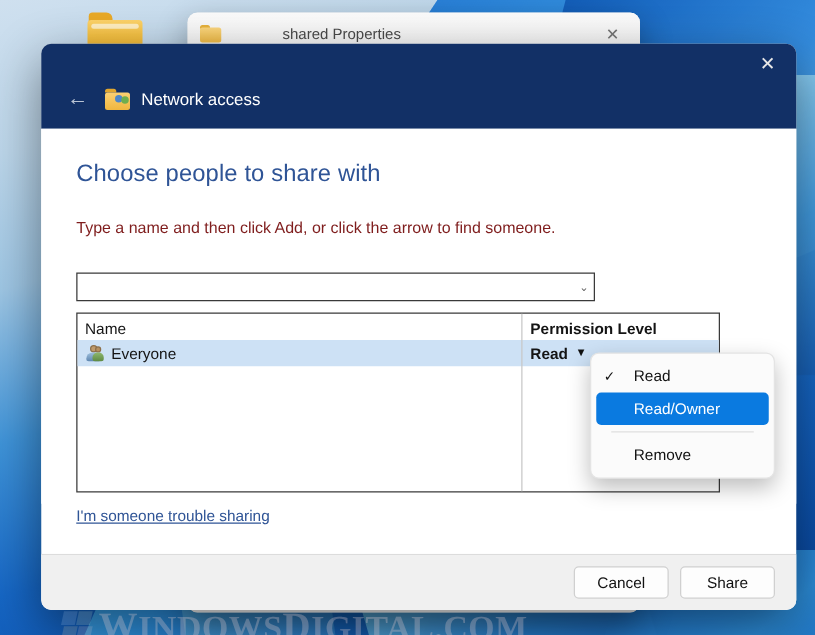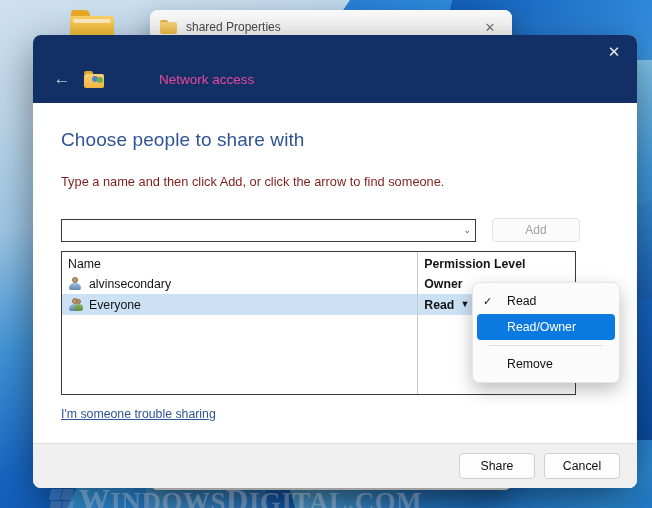--- a/index.html
+++ b/index.html
@@ -82,21 +82,21 @@
   
   #props-window {
     position: absolute; left: 150px; top: 10px; width: 362px; height: 480px;
     background: #f3f3f3;
     border-radius: 8px 8px 8px 8px;
     box-shadow: 0 10px 26px rgba(0,0,0,.32);
     overflow: hidden;
   }
   #props-titlebar {
     height: 34px; background: linear-gradient(180deg,#fbfbfb 0%, #f3f3f3 100%);
-    display: flex; align-items: center; padding: 0 0 0 10px; position: relative;
+    display: flex; align-items: center; padding: 0 0 0 10px; position: relative; gap: 40px;
   }
   #props-folder-icon { width: 17px; height: 14px; position: relative; margin-right: 9px; }
   #props-folder-icon .t { position: absolute; left: 0; top: 0; width: 8px; height: 3px; background: #e7b23c; border-radius: 2px 2px 0 0; }
   #props-folder-icon .b { position: absolute; left: 0; top: 2px; width: 17px; height: 12px; background: linear-gradient(180deg,#fcd77f,#f0bb46); border-radius: 2px; }
   #props-title { font-size: 12px; color: #4a4a4a; }
   #props-close {
     position: absolute; right: 0; top: 0; width: 44px; height: 34px;
     display: flex; align-items: center; justify-content: center;
     color: #767676; font-size: 13px;
   }
@@ -126,21 +126,21 @@
   #back-arrow {
     width: 24px; height: 24px; color: #b9c3d4; font-size: 17px;
     display: flex; align-items: center; justify-content: center;
     margin-right: 10px;
   }
   #dlg-app-icon { position: relative; width: 20px; height: 17px; margin-right: 9px; }
   #dlg-app-icon .t { position: absolute; left: 0; top: 0; width: 9px; height: 3px; background: #e2a72f; border-radius: 2px 2px 0 0; }
   #dlg-app-icon .b { position: absolute; left: 0; top: 3px; width: 20px; height: 14px; background: linear-gradient(180deg,#fbd073,#efb63f); border-radius: 2px; }
   #dlg-app-icon .p1 { position: absolute; left: 8px; top: 5px; width: 6px; height: 6px; border-radius: 50%; background: #4d86c8; }
   #dlg-app-icon .p2 { position: absolute; left: 13px; top: 6px; width: 6px; height: 6px; border-radius: 50%; background: #6fae4e; }
-  #dlg-title { color: #ec4899; font-size: 13.5px; margin-left: 46px; }
+  #dlg-title { color: #ffffff; font-size: 13.5px; }
 
   #dlg-body { padding: 0 28px; height: 300px; position: relative; background:#fff; }
 
   #page-title {
     color: #2f5496; font-size: 19px; font-weight: normal;
     padding-top: 26px; letter-spacing: .1px;
   }
   #instruction {
     color: #7f1d1d; font-size: 12.8px;
     margin-top: 23px;
@@ -310,43 +310,30 @@
     <div id="dlg-body">
 
       <div id="page-title">Choose people to share with</div>
       <div id="instruction">Type a name and then click Add, or click the arrow to find someone.</div>
 
       <div id="combo-row">
         <div id="name-combo">
           <input id="name-combo-input" type="text" value="" placeholder="" style="">
           <span id="combo-chevron">⌄</span>
         </div>
-        <div id="add-button">Add</div>
       </div>
 
       <div id="user-list">
         <div class="list-col-divider"></div>
 
         <div class="lrow header">
           <div class="cell-name header-text">Name</div>
           <div class="cell-perm header-text">Permission Level</div>
         </div>
 
-        <div class="lrow">
-          <div class="cell-name">
-            <span class="user-icon">
-              <span class="ui-head"></span>
-                <span class="ui-body"></span>
-            </span>
-            <span>alvinsecondary</span>
-          </div>
-          <div class="cell-perm">
-            <span>Owner</span>
-          </div>
-        </div>
 
         <div class="lrow selected">
           <div class="cell-name">
             <span class="user-icon group-icon">
               <span class="ui-head"></span>
                 <span class="ui-body"></span>
               <span class="ui-head2"></span>
                 <span class="ui-body2"></span>
             </span>
             <span>Everyone</span>
@@ -365,22 +352,22 @@
           <span class="q q1"></span>
             <span class="q q2"></span>
           <span class="q q3"></span>
             <span class="q q4"></span>
         </span>
         <span id="wm-text"><span class="cap">W</span><span>INDOWS</span><span class="cap">D</span><span>IGITAL.COM</span></span>
       </div>
     </div>
 
     <div id="dlg-footer">
+      <div class="foot-btn">Cancel</div>
       <div class="foot-btn">Share</div>
-      <div class="foot-btn">Cancel</div>
     </div>
 
     <div id="perm-menu">
       <div class="menu-item">
         <span class="check">✓</span>
         <span class="mlabel">Read</span>
       </div>
       <div class="menu-item highlight">
         <span class="check"></span>
         <span class="mlabel">Read/Owner</span>

